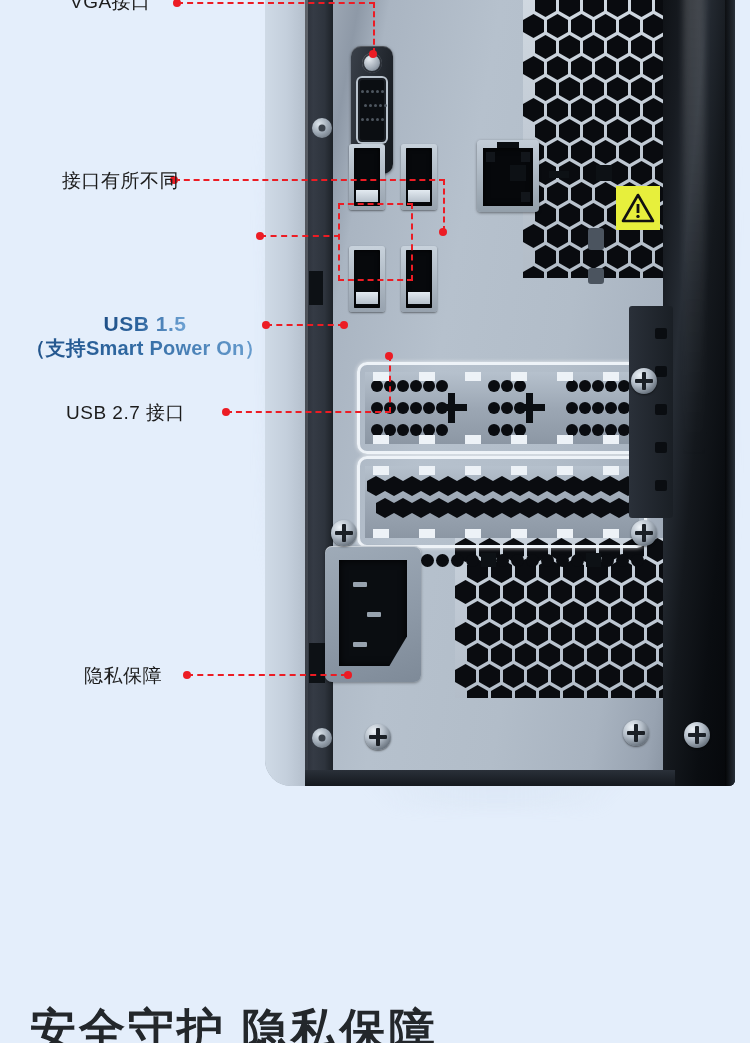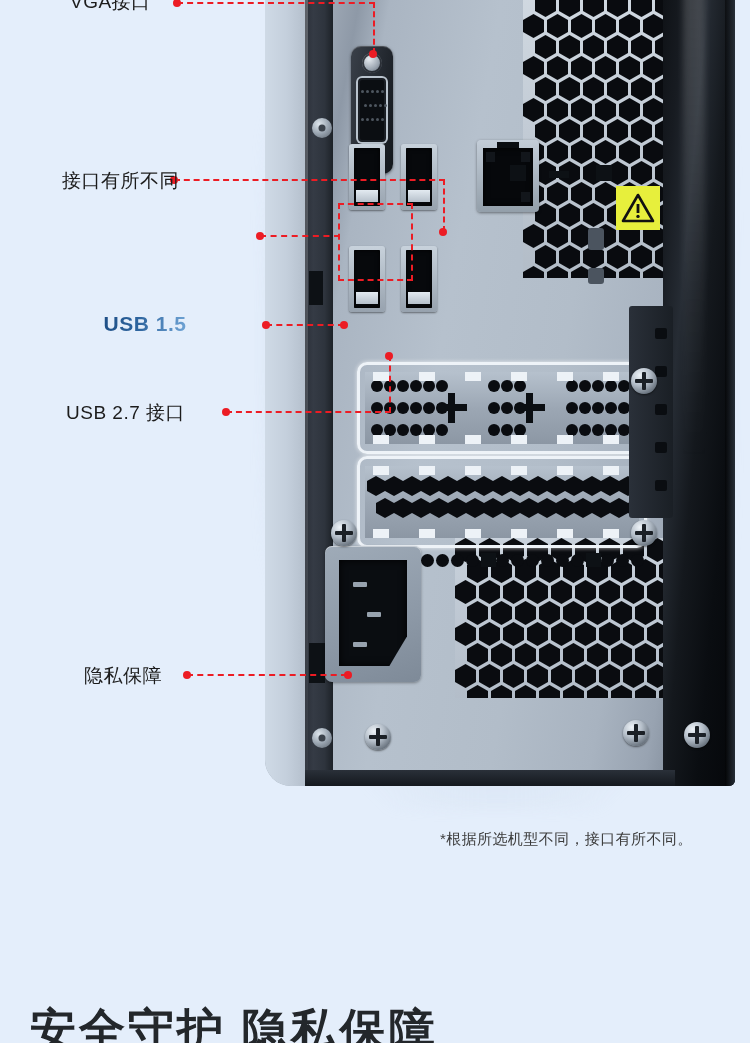--- a/index.html
+++ b/index.html
@@ -744,18 +744,18 @@
   <div class="dash-h" style="left:187px; top:674px; width:160px;"></div>
   <div class="dot" style="left:344px; top:671px;"></div>
 
   <div class="label vga-lbl">VGA接口</div>
   <div class="label lan-lbl">接口有所不同</div>
   <div class="label usb2-lbl">USB 2.7 接口</div>
   <div class="label pwr-lbl">隐私保障</div>
 
   <div class="blue-callout">
     <span class="l1">USB 1.5</span>
+    <span class="l2">（支持Smart Power On）</span>
   </div>
 
-  <div class="footnote">*根据所选机型不同，接口有所不同。</div>
   <div class="bottom-heading">安全守护 隐私保障</div>
 
 </div>
 
 </body></html>

